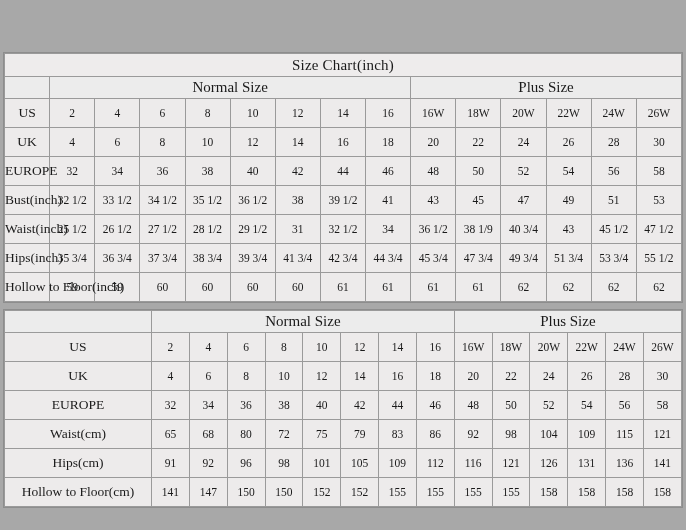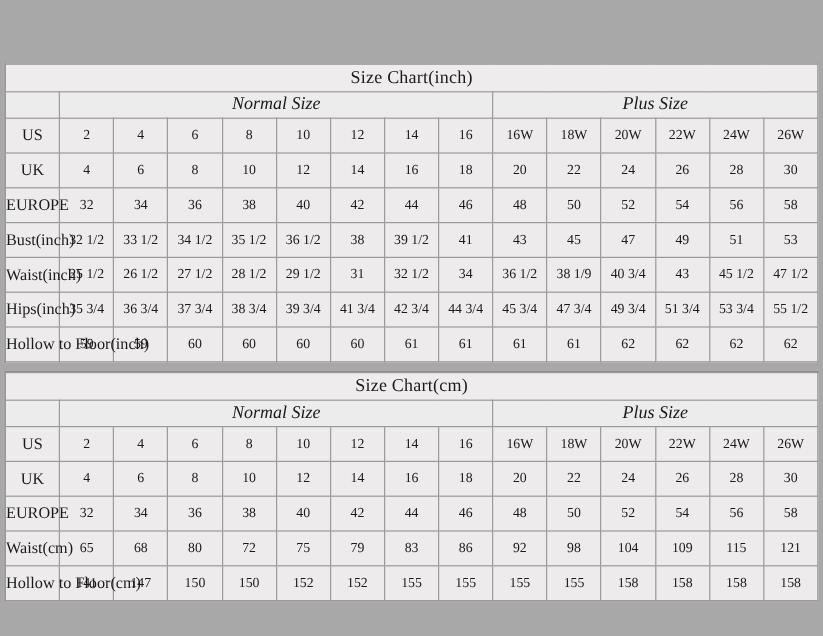--- a/index.html
+++ b/index.html
@@ -46,21 +46,20 @@
     padding: 0;
   }
   .title-cell {
     font-size: 15px;
     height: 22px;
     letter-spacing: 0.2px;
   }
   .group-cell {
     font-size: 15px;
     height: 21px;
-    font-style: italic;
   }
   .rowlabel {
     font-size: 13.5px;
     height: 28px;
     white-space: nowrap;
   }
   .val {
     font-size: 11.5px;
     height: 28px;
   }
@@ -204,23 +203,20 @@
             <td class="val data-col">62</td>
             <td class="val data-col">62</td>
             <td class="val data-col">62</td>
           </tr>
         </tbody>
     </table>
   </div>
   <div class="chart-block">
     <table class="size-table">
       <tbody>
-          <tr>
-            <td class="title-cell" colspan="15">Size Chart(cm)</td>
-          </tr>
           <tr class="head-row">
             <td class="group-cell first-col" colspan="1"></td>
             <td class="group-cell" colspan="8">Normal Size</td>
             <td class="group-cell" colspan="6">Plus Size</td>
           </tr>
           <tr class="data-row">
             <td class="rowlabel first-col">US</td>
             <td class="val data-col">2</td>
             <td class="val data-col">4</td>
             <td class="val data-col">6</td>
@@ -281,20 +277,37 @@
             <td class="val data-col">83</td>
             <td class="val data-col">86</td>
             <td class="val data-col">92</td>
             <td class="val data-col">98</td>
             <td class="val data-col">104</td>
             <td class="val data-col">109</td>
             <td class="val data-col">115</td>
             <td class="val data-col">121</td>
           </tr>
           <tr class="data-row">
+            <td class="rowlabel first-col">Hips(cm)</td>
+            <td class="val data-col">91</td>
+            <td class="val data-col">92</td>
+            <td class="val data-col">96</td>
+            <td class="val data-col">98</td>
+            <td class="val data-col">101</td>
+            <td class="val data-col">105</td>
+            <td class="val data-col">109</td>
+            <td class="val data-col">112</td>
+            <td class="val data-col">116</td>
+            <td class="val data-col">121</td>
+            <td class="val data-col">126</td>
+            <td class="val data-col">131</td>
+            <td class="val data-col">136</td>
+            <td class="val data-col">141</td>
+          </tr>
+          <tr class="data-row">
             <td class="rowlabel first-col">Hollow to Floor(cm)</td>
             <td class="val data-col">141</td>
             <td class="val data-col">147</td>
             <td class="val data-col">150</td>
             <td class="val data-col">150</td>
             <td class="val data-col">152</td>
             <td class="val data-col">152</td>
             <td class="val data-col">155</td>
             <td class="val data-col">155</td>
             <td class="val data-col">155</td>

